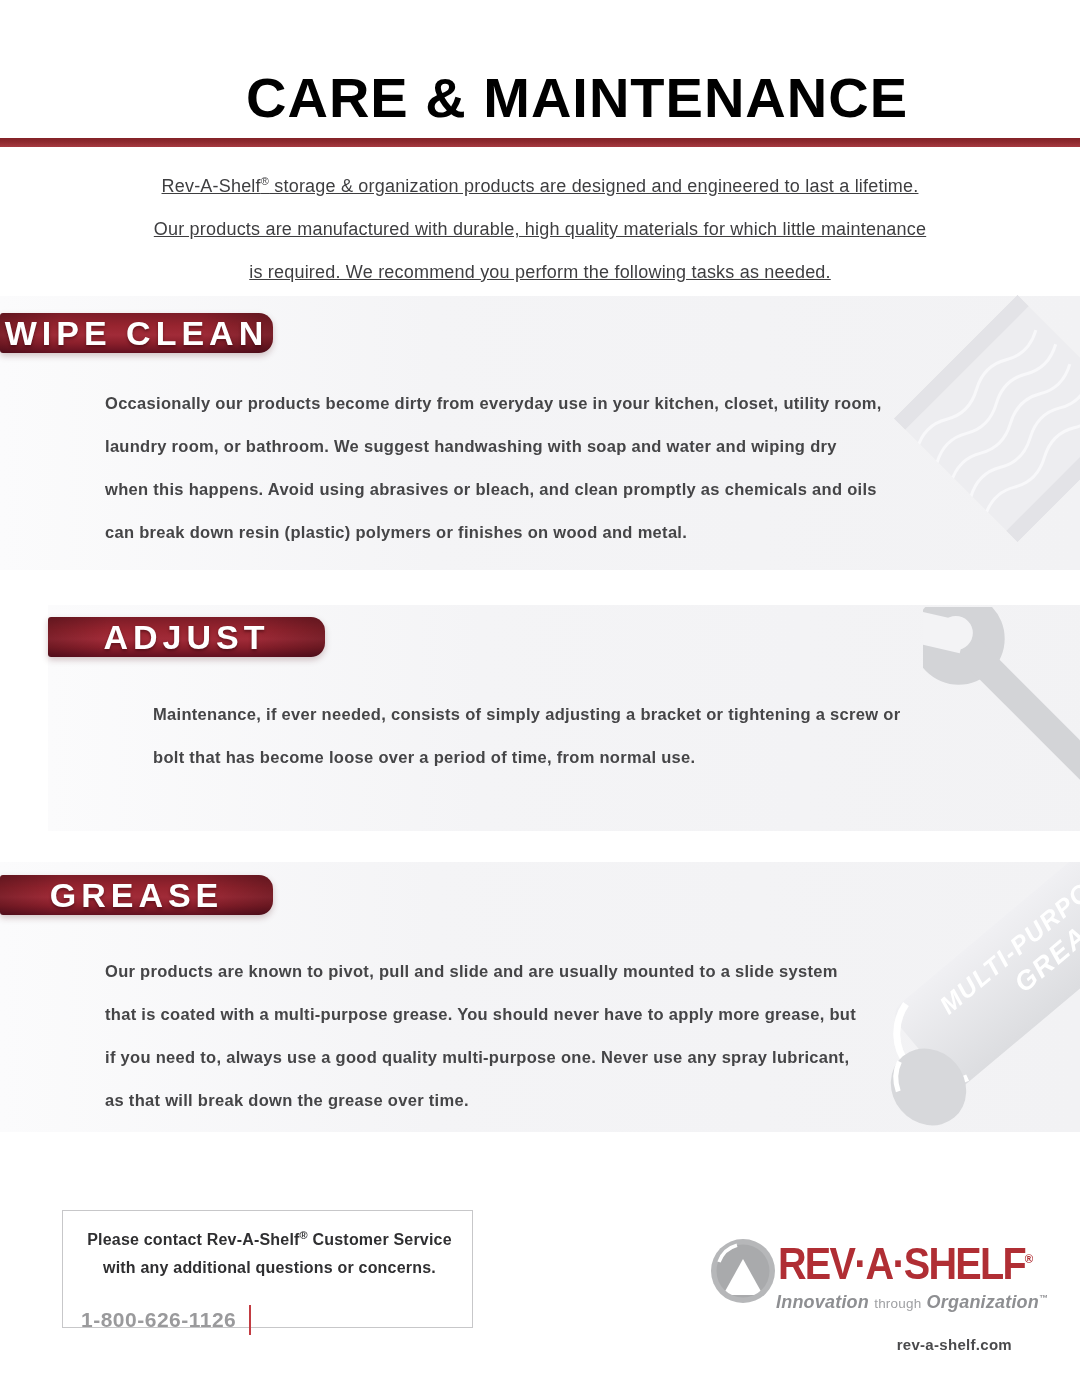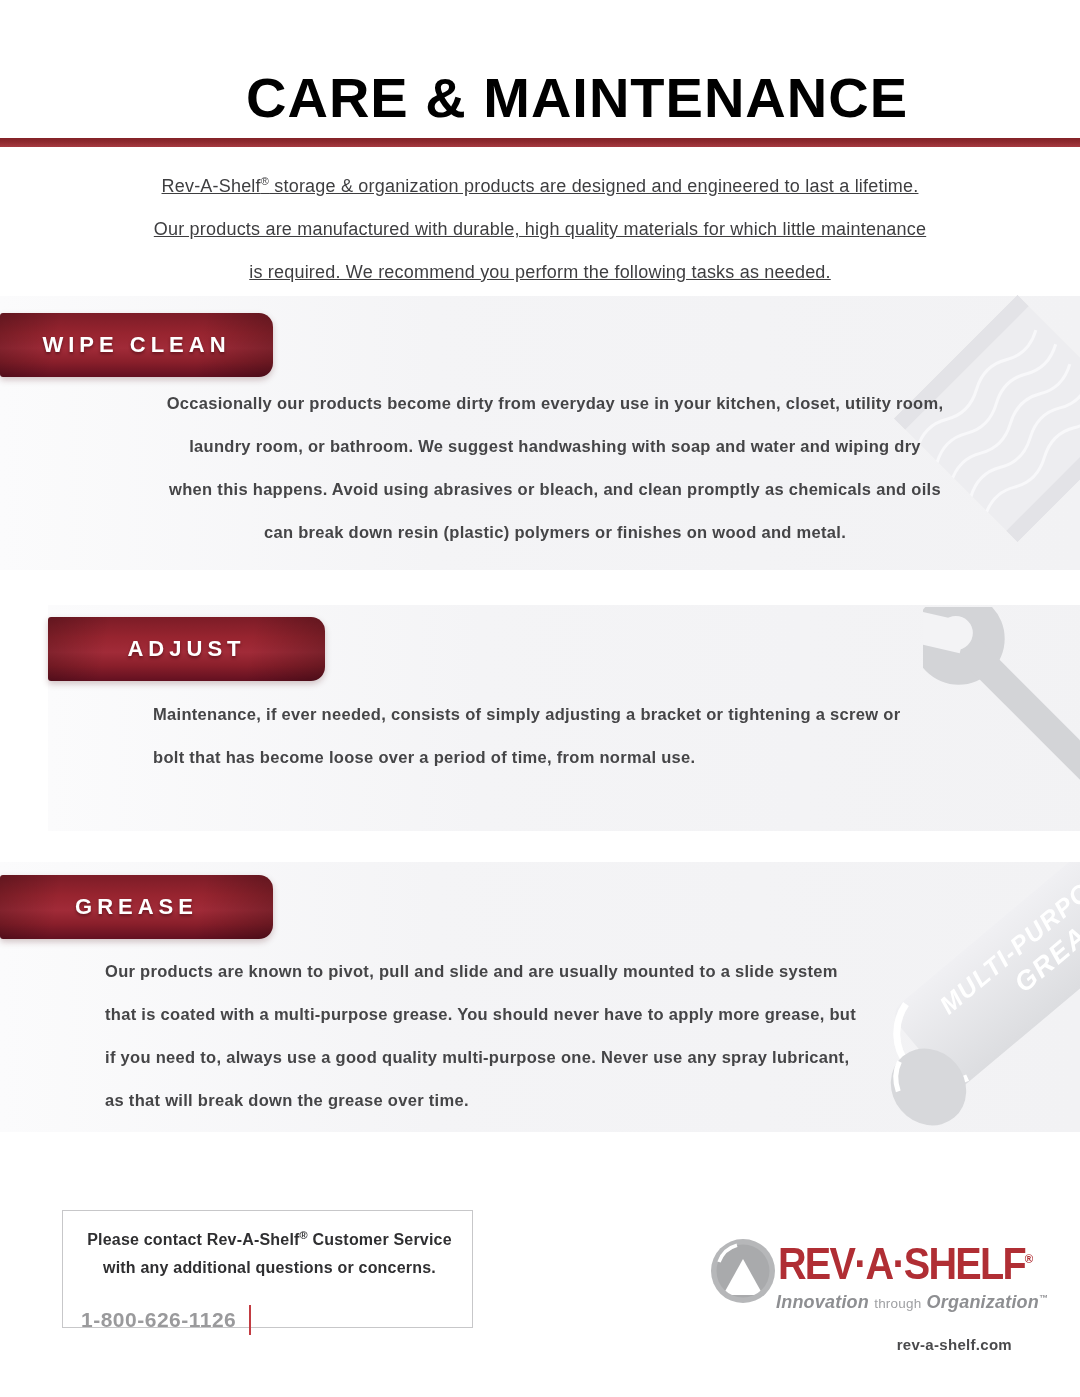--- a/index.html
+++ b/index.html
@@ -17,35 +17,35 @@
          text-align:center;font-size:18px;line-height:43px;color:#3e3e40;letter-spacing:.2px;text-decoration:underline;}
   .reg{font-size:11px;vertical-align:super;line-height:0;}
 
   
   .band{position:absolute;left:0;width:100%;
         background:linear-gradient(to right,#fbfbfc 0%,#f4f4f6 40%,#f2f2f4 100%);}
   .band-wipe{top:296px;height:274px;}
   .band-adjust{top:605px;height:226px;margin-left:48px;}
   .band-grease{top:862px;height:270px;}
 
-  .banner{position:absolute;left:0;height:64px;display:flex;align-items:center;justify-content:center;
+  .banner{position:absolute;left:0;height:40px;display:flex;align-items:center;justify-content:center;
           border-radius:3px 14px 14px 3px;
-          color:#ffffff;font-weight:700;font-size:22px;letter-spacing:5px;
+          color:#ffffff;font-weight:700;font-size:34px;letter-spacing:5px;
           text-shadow:0 2px 3px rgba(40,0,8,.45);
           background:
             linear-gradient(100deg, rgba(0,0,0,.22) 0%, rgba(0,0,0,0) 22%, rgba(0,0,0,0) 72%, rgba(0,0,0,.25) 100%),
             linear-gradient(to bottom,#7c1c27 0%,#97242f 32%,#a12b38 55%,#8a1f2b 76%,#621020 100%);
           box-shadow:0 3px 6px rgba(90,35,40,.25);}
   .band-wipe .banner{top:17px;width:273px;}
   .band-adjust .banner{top:12px;width:277px;}
   .band-grease .banner{top:13px;width:273px;}
 
   .body-text{position:absolute;left:105px;width:900px;font-size:16.5px;font-weight:700;
              color:#454547;line-height:43px;letter-spacing:.3px;white-space:pre-line;}
-  .band-wipe .body-text{top:86px;text-align:center;}
+  .band-wipe .body-text{top:86px;}
   .band-adjust .body-text{top:88px;}
   .band-grease .body-text{top:88px;}
 
   
   .wm{position:absolute;pointer-events:none;}
   .wm-cloth{right:-25px;top:35px;transform:rotate(45deg);}
   .wm-wrench{right:-30px;top:2px;}
   .wm-grease{right:-35px;top:0;}
 
   

